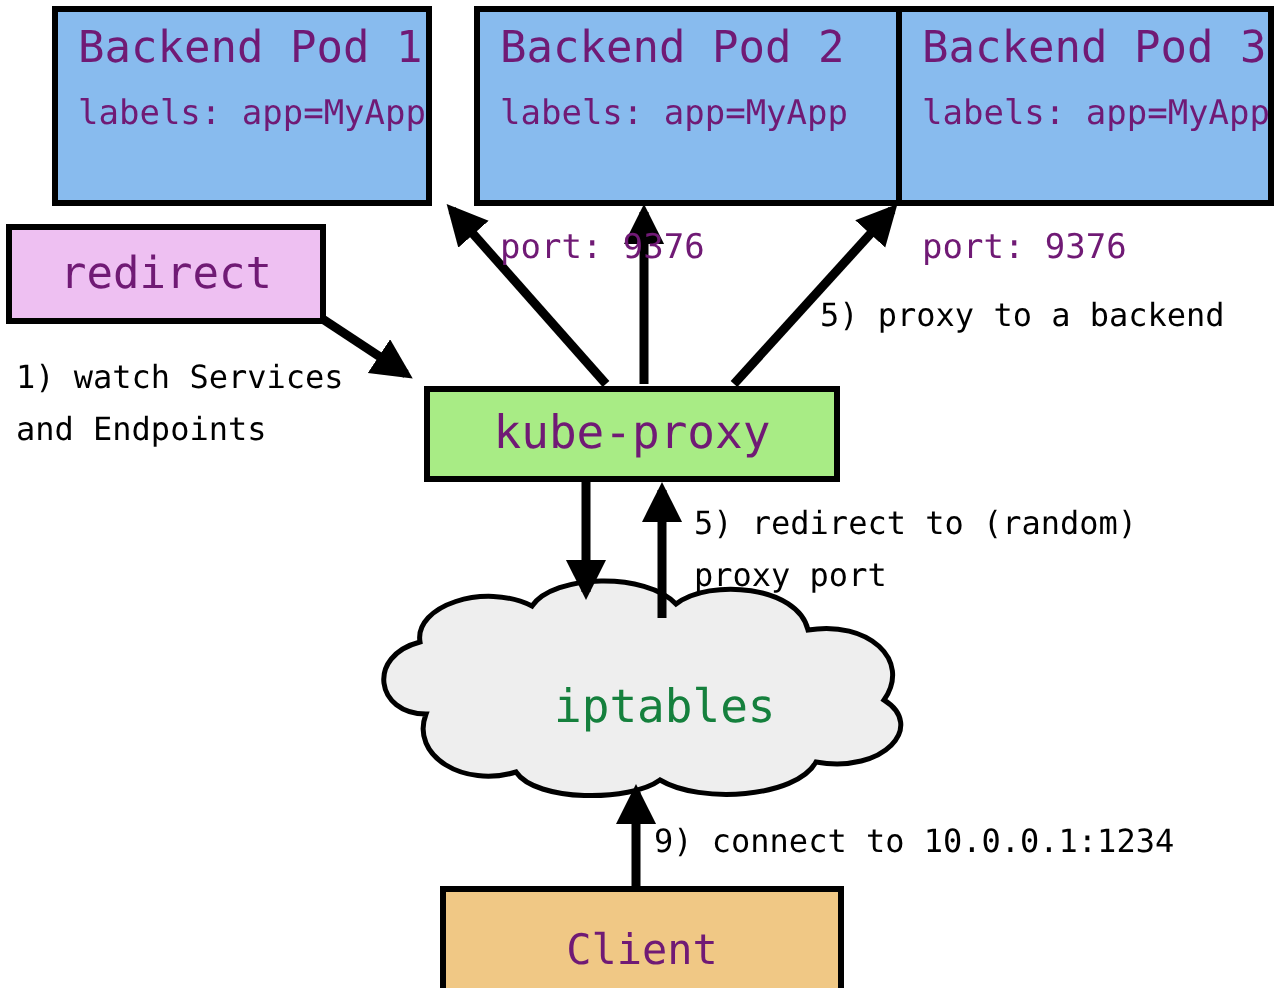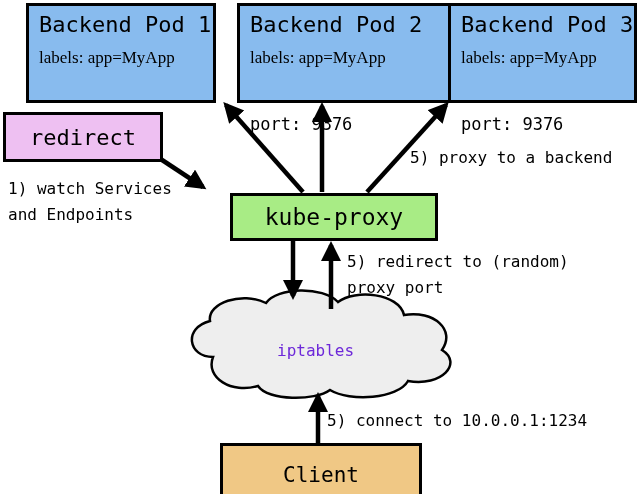--- a/index.html
+++ b/index.html
@@ -8,37 +8,37 @@
     width:640px;height:494px;
     background:#ffffff;
     font-family:"DejaVu Sans Mono", monospace;
     overflow:hidden;
   }
   .layer{position:absolute;left:0;top:0;width:640px;height:494px;}
   .box{
     position:absolute;
     border:3px solid var(--border,#000);
     box-sizing:border-box;
-    color:#000000;
+    color:#701a75;
   }
   .pod{background:var(--pod_fill,#88bbee);padding:4px 0 0 10px;}
   .pod-title{font-size:22px;line-height:30px;white-space:nowrap;}
   .pod-line{font-size:17px;line-height:23px;white-space:nowrap;margin-top:44px;}
-  .pod-line.first{margin-top:6px;font-family:Liberation Serif, serif;}
+  .pod-line.first{margin-top:6px;}
   .label-box{display:flex;align-items:center;justify-content:center;}
   .apiserver{background:var(--apiserver_fill,#eec0f2);font-size:22px;}
   .kubeproxy{background:var(--kube_proxy_fill,#a8ec85);font-size:23px;}
   .client{background:var(--client_fill,#f0c885);font-size:21px;}
   .annot{
     position:absolute;
     font-size:16px;font-weight:normal;line-height:26px;
     white-space:pre-line;color:#000;
   }
   .cloud-label{
-    position:absolute;font-size:16px;color:#6d28d9;white-space:nowrap;
+    position:absolute;font-size:23px;color:#15803d;white-space:nowrap;
   }
   svg .wire{stroke:#000;stroke-width:4.5;fill:none;}
   svg .cloud{fill:var(--cloud_fill,#eeeeee);stroke:#000;stroke-width:2.5;}
 </style>
 </head>
 <body>
 
 <div class="canvas">
 
   <svg class="layer" viewBox="0 0 640 494" xmlns="http://www.w3.org/2000/svg">
@@ -83,30 +83,30 @@
   <div class="box pod" style="left:448px;top:3px;width:189px;height:100px;">
     <div class="pod-title">Backend Pod 3</div>
     <div class="pod-line first">labels: app=MyApp</div>
     <div class="pod-line">port: 9376</div>
   </div>
 
   <div class="box label-box apiserver" style="left:3px;top:112px;width:160px;height:50px;">
     <span>redirect</span>
   </div>
 
-  <div class="box label-box kubeproxy" style="left:230px;top:193px;width:208px;height:48px;">
+  <div class="box label-box kubeproxy" style="left:212px;top:193px;width:208px;height:48px;">
     <span>kube-proxy</span>
   </div>
 
   <div class="box label-box client" style="left:220px;top:443px;width:202px;height:64px;">
     <span>Client</span>
   </div>
 
   <div class="cloud-label" style="left:277px;top:341px;">iptables</div>
 
   <div class="annot" style="left:8px;top:176px;">1) watch Services
 and Endpoints</div>
-  <div class="annot" style="left:327px;top:408px;">5) connect to 10.0.0.1:1234</div>
+  <div class="annot" style="left:327px;top:408px;">9) connect to 10.0.0.1:1234</div>
   <div class="annot" style="left:347px;top:249px;">5) redirect to (random)
 proxy port</div>
   <div class="annot" style="left:410px;top:145px;">5) proxy to a backend</div>
 
 </div>
 
 </body></html>

